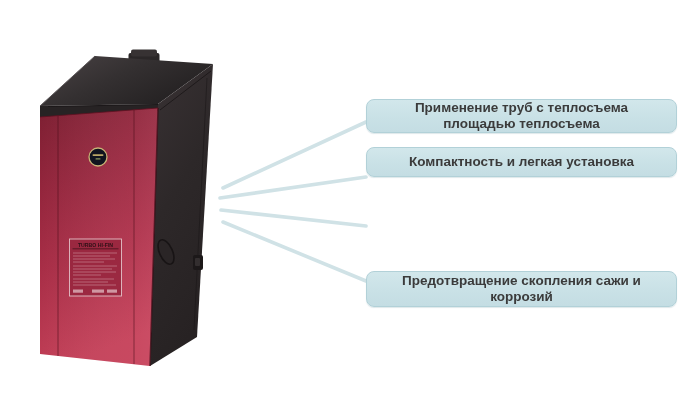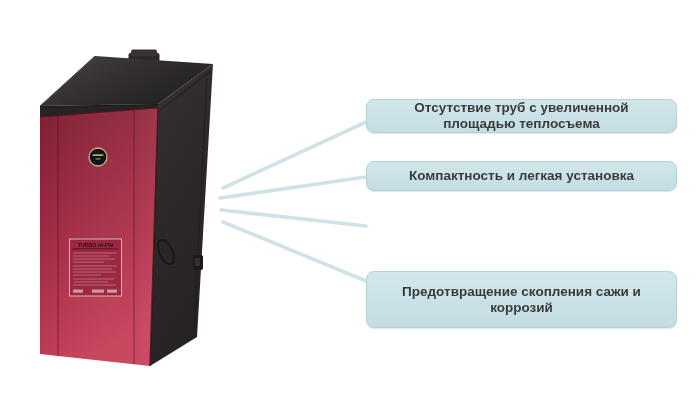--- a/index.html
+++ b/index.html
@@ -14,23 +14,23 @@
     background:linear-gradient(180deg,#d2e7eb 0%,#c9e1e6 55%,#c4dde3 100%);
     border:1px solid #b2d1d8;
     border-radius:8px;
     display:flex;align-items:center;justify-content:center;
     text-align:center;
     color:#3b3b3b;font-weight:bold;font-size:13.5px;line-height:1.18;
     padding:2px 14px;
     box-shadow:0 1px 1px rgba(120,160,170,0.25);
   }
   .c1{top:99px;height:34px;}
-  .c2{top:161px;height:30px;}
+  .c2{top:147px;height:30px;}
   .c3{top:217px;height:31px;}
-  .c4{top:271px;height:57px;}
+  .c4{top:271px;height:36px;}
 </style>
 </head>
 <body>
 
 <div class="stage">
 
   <svg class="scene" viewBox="0 0 700 405">
     <defs>
       <linearGradient id="topGrad" x1="0" y1="0" x2="1" y2="0.6">
         <stop offset="0" stop-color="#4a4345"></stop>
@@ -123,21 +123,21 @@
         <g fill="#e2bcc3" opacity="0.75">
           <rect x="73" y="289.5" width="10" height="3.2"></rect>
           <rect x="92" y="289.5" width="12" height="3.2"></rect>
           <rect x="107" y="289.5" width="10" height="3.2"></rect>
         </g>
       </g>
     </g>
   </svg>
 
   <div class="callout c1">
-    <span>Отсутствие труб с увеличенной площадью теплосъема</span>
+    <span>Применение труб с теплосъема площадью теплосъема</span>
   </div>
   <div class="callout c2">
     <span>Компактность и легкая установка</span>
   </div>
   <div class="callout c4">
     <span>Предотвращение скопления сажи и коррозий</span>
   </div>
 
 </div>
 

